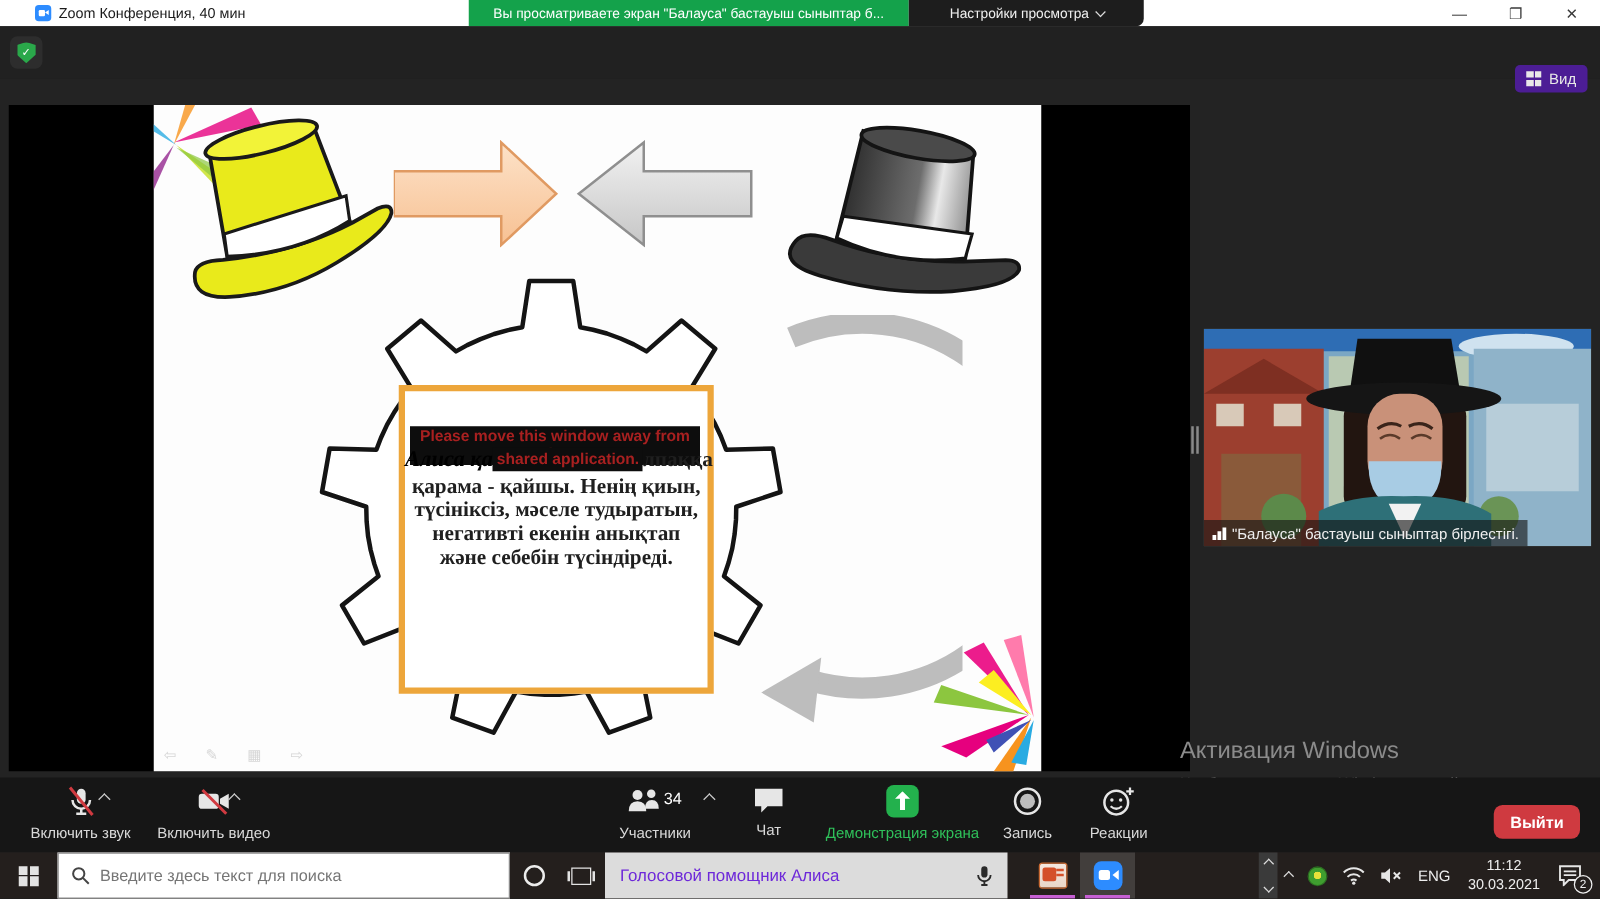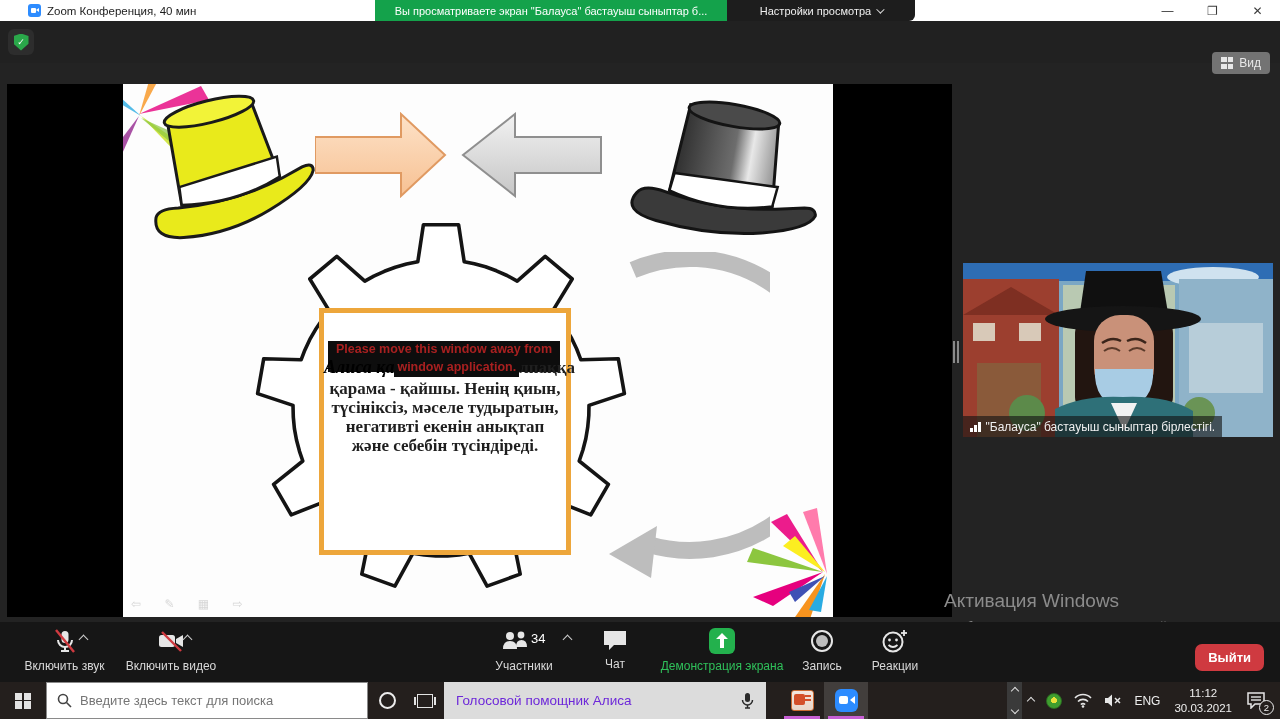--- a/index.html
+++ b/index.html
@@ -16,21 +16,21 @@
   .share-banner { position:absolute; left:375px; top:0; width:352px; height:21px; background:#14a24b; color:#fff; font-size:11px; display:flex; align-items:center; justify-content:center; white-space:nowrap; overflow:hidden; }
   .view-settings { position:absolute; left:727px; top:0; width:188px; height:21px; background:#1d1d1d; color:#f0f0f0; font-size:11px; display:flex; align-items:center; justify-content:center; gap:5px; border-radius:0 0 6px 0; cursor:pointer; }
   .caret-down { display:inline-block; width:6px; height:6px; border-right:1.5px solid #ddd; border-bottom:1.5px solid #ddd; transform:rotate(45deg) translateY(-2px); }
   .win-controls { position:absolute; right:0; top:0; height:21px; display:flex; }
   .win-btn { width:45px; height:21px; display:flex; align-items:center; justify-content:center; color:#3a3a3a; font-size:12px; cursor:pointer; }
 
   
   .chromebar { position:absolute; left:0; top:21px; width:1280px; height:42px; background:#212121; }
   .shield-wrap { position:absolute; left:8px; top:8px; width:26px; height:26px; background:#2d2d2d; border-radius:6px; display:flex; align-items:center; justify-content:center; cursor:pointer; }
   .shield { width:15px; height:17px; background:#2aa84a; clip-path:polygon(50% 0,100% 15%,100% 60%,50% 100%,0 60%,0 15%); display:flex; align-items:center; justify-content:center; color:#fff; font-size:9px; }
-  .view-btn { position:absolute; right:10px; top:31px; height:22px; padding:0 9px; background:#737373; border-radius:4px; color:#e8e8e8; font-size:12px; display:flex; align-items:center; gap:6px; cursor:pointer; }
+  .view-btn { position:absolute; right:10px; top:31px; height:22px; padding:0 9px; background:#4c1d95; border-radius:4px; color:#e8e8e8; font-size:12px; display:flex; align-items:center; gap:6px; cursor:pointer; }
   .grid-icon { width:12px; height:12px; display:grid; grid-template-columns:1fr 1fr; grid-template-rows:1fr 1fr; gap:1.5px; }
   .grid-icon span { background:#e8e8e8; }
 
   
   .share-area { position:absolute; left:7px; top:84px; width:945px; height:533px; background:#000; }
   .slide { position:absolute; left:116px; top:0; width:710px; height:533px; background:#fdfdfd; overflow:hidden; }
 
   svg.abs { position:absolute; }
 
   
@@ -65,21 +65,21 @@
   .share-sq { width:26px; height:26px; background:#23b14d; border-radius:6px; display:flex; align-items:center; justify-content:center; }
   .green-label { color:#2fc05a !important; }
   .leave-btn { position:absolute; right:16px; top:22px; background:#cf3a40; color:#fff; font-size:13px; font-weight:bold; padding:6px 13px; border-radius:7px; border:none; cursor:pointer; }
   .count { color:#fff; font-size:13px; position:absolute; left:30px; top:3px; }
 
   
   .taskbar { position:absolute; left:0; top:682px; width:1280px; height:37px; background:#241f1d; display:flex; align-items:stretch; }
   .tb-start { width:46px; display:flex; align-items:center; justify-content:center; cursor:pointer; }
   .winlogo { width:16px; height:16px; display:grid; grid-template-columns:1fr 1fr; grid-template-rows:1fr 1fr; gap:1.5px; }
   .winlogo span { background:#e3e3e3; }
-  .search-box { width:322px; background:#fff; border:1px solid #8a8a8a; display:flex; align-items:center; gap:8px; padding:0 10px; }
+  .search-box { width:362px; background:#fff; border:1px solid #8a8a8a; display:flex; align-items:center; gap:8px; padding:0 10px; }
   .search-box input { border:none; outline:none; font-size:13px; color:#555; width:250px; font-family:"Liberation Sans",sans-serif; background:transparent; }
   .tb-icon-btn { width:38px; display:flex; align-items:center; justify-content:center; cursor:pointer; }
   .cortana-circle { width:17px; height:17px; border:2px solid #ececec; border-radius:50%; }
   .taskview { width:16px; height:14px; border:1.5px solid #e3e3e3; position:relative; }
   .taskview:before { content:""; position:absolute; left:-4px; top:2px; width:2px; height:8px; background:#e3e3e3; }
   .taskview:after { content:""; position:absolute; right:-4px; top:2px; width:2px; height:8px; background:#e3e3e3; }
   .alice-box { width:322px; background:#dcdcdc; display:flex; align-items:center; justify-content:space-between; padding:0 12px; cursor:pointer; }
   .alice-box span { font-size:13.5px; color:#6d28d9; }
   .app-cell { width:44px; display:flex; align-items:center; justify-content:center; position:relative; cursor:pointer; }
   .app-cell.active { background:rgba(255,255,255,.14); }
@@ -211,21 +211,21 @@
         <polygon points="80,70 4,60 10,46" fill="#8cc63f"></polygon>
         <polygon points="82,70 40,44 52,34" fill="#fcee21"></polygon>
         <polygon points="84,72 60,10 74,6" fill="#ff7bac"></polygon>
         <polygon points="82,74 46,90 52,100" fill="#3f51b5"></polygon>
         <polygon points="84,74 66,108 78,110" fill="#29abe2"></polygon>
       </svg>
 
       <div class="textbox">
         <div class="overlay1">Please move this window away from the</div>
         <div class="kaz-line1">
-          <span class="kaz-prefix">Алиса қа</span><span class="overlay2">window application.</span><span class="kaz">лпаққа</span>
+          <span class="kaz-prefix">Алиса қа</span><span class="overlay2">shared application.</span><span class="kaz">лпаққа</span>
         </div>
         <div class="kaz kaz-body">қарама - қайшы. Ненің қиын, түсініксіз, мәселе тудыратын, негативті екенін анықтап және себебін түсіндіреді.</div>
       </div>
 
       <div class="slide-nav">⇦ ✎ ▦ ⇨</div>
     </div>
   </div>
 
   <div class="panel-handle">
       <i></i>

